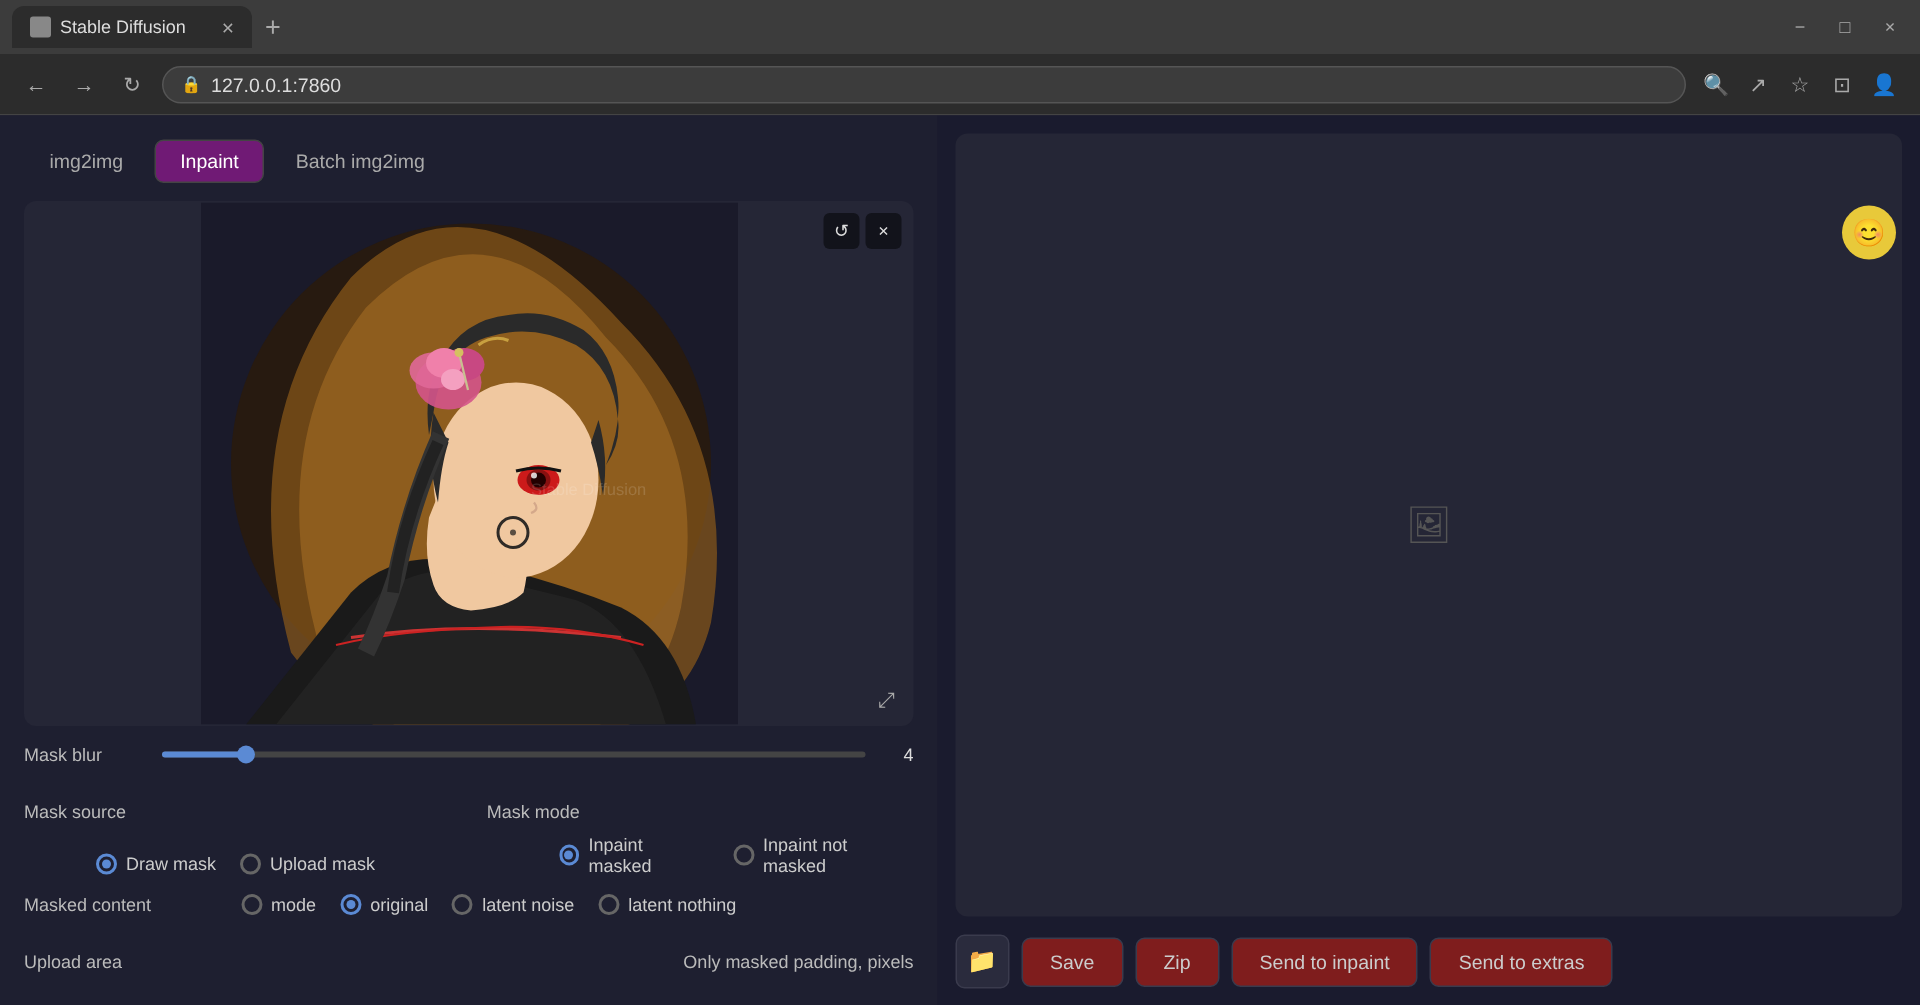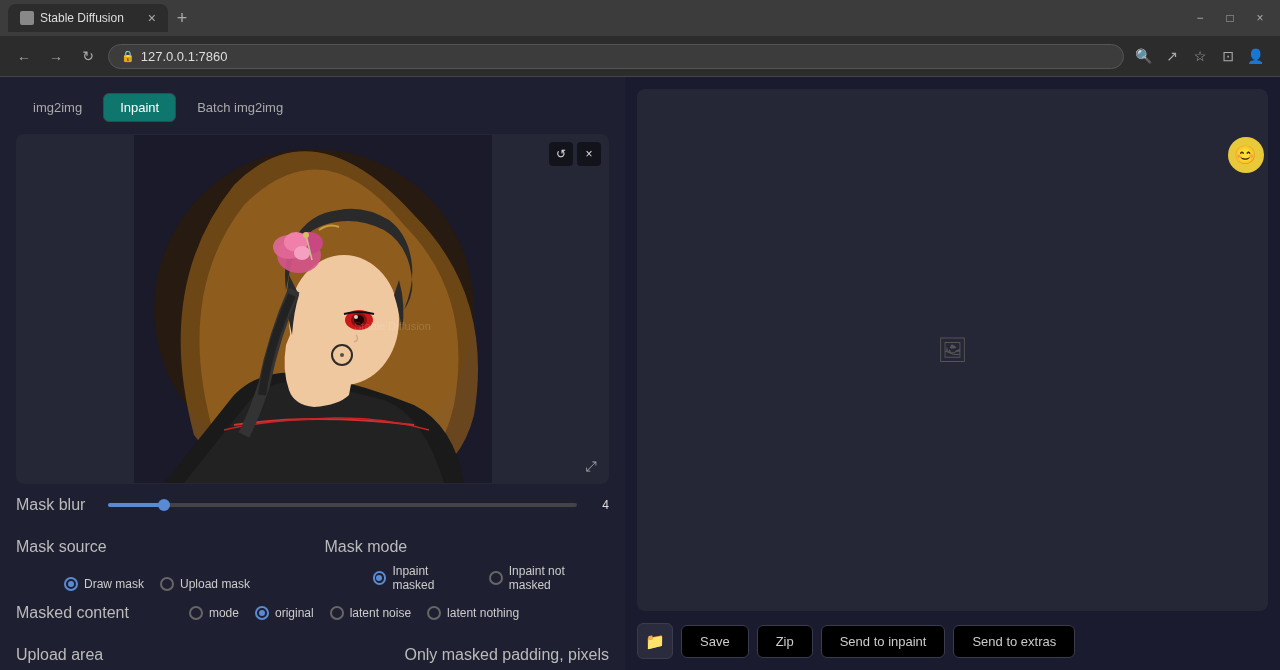--- a/index.html
+++ b/index.html
@@ -126,21 +126,21 @@
     .panel-tab {
       padding: 6px 16px;
       border-radius: 6px;
       cursor: pointer;
       font-size: 13px;
       color: #aaa;
       background: transparent;
       border: 1px solid transparent;
     }
     .panel-tab.active {
-      background: #0f766e;
+      background: #701a75;
       color: #fff;
       border-color: #444;
     }
 
     
     .image-container {
       position: relative;
       background: #252636;
       border-radius: 8px;
       overflow: hidden;
@@ -178,21 +178,21 @@
       display: flex; align-items: center; justify-content: center;
       color: #aaa; font-size: 14px; cursor: pointer;
     }
     .control-row {
       display: flex;
       align-items: center;
       gap: 12px;
       margin-bottom: 12px;
     }
     .control-label {
-      font-size: 16px;
+      font-size: 12px;
       color: #bbb;
       min-width: 80px;
     }
     .slider-container {
       flex: 1;
       display: flex;
       align-items: center;
       gap: 8px;
     }
     .slider-track {
@@ -289,21 +289,21 @@
       font-size: 24px;
     }
     .output-actions {
       display: flex;
       gap: 8px;
       align-items: center;
     }
     .action-btn {
       padding: 8px 18px;
       border-radius: 6px;
-      background: #000000;
+      background: #7f1d1d;
       color: #ccc;
       font-size: 13px;
       cursor: pointer;
       border: 1px solid #3a3b4d;
     }
     .folder-btn {
       width: 36px;
       height: 36px;
       background: #2a2b3d;
       border-radius: 6px;

